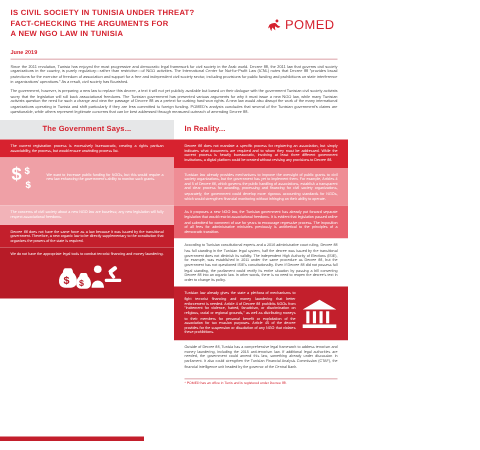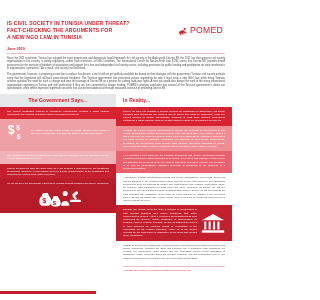--- a/index.html
+++ b/index.html
@@ -5,21 +5,21 @@
   html,body{margin:0;padding:0;}
   body{
     width:232px;height:300px;overflow:hidden;
     background:#ffffff;
     font-family:"Liberation Sans", sans-serif;
     color:#333;
   }
   .page{position:relative;width:232px;height:300px;overflow:hidden;background:#fff;}
 
   
-  .header{display:flex;align-items:flex-start;justify-content:center;padding:20px 7px 0 7px;}
+  .header{display:flex;align-items:flex-start;justify-content:center;padding:6px 7px 0 7px;}
   .title-block{flex:1;}
   .title-line{
     color:#d5222f;font-weight:bold;font-size:5.1px;letter-spacing:.18px;
     line-height:7.2px;text-transform:uppercase;
   }
   .logo{display:flex;align-items:center;gap:1px;padding-top:4px;padding-right:2px;}
   .logo-mark{width:11px;height:11px;position:relative;flex:0 0 auto;}
   .logo-text{color:#d5222f;font-size:8.6px;letter-spacing:.3px;font-weight:normal;}
 
   .date{

